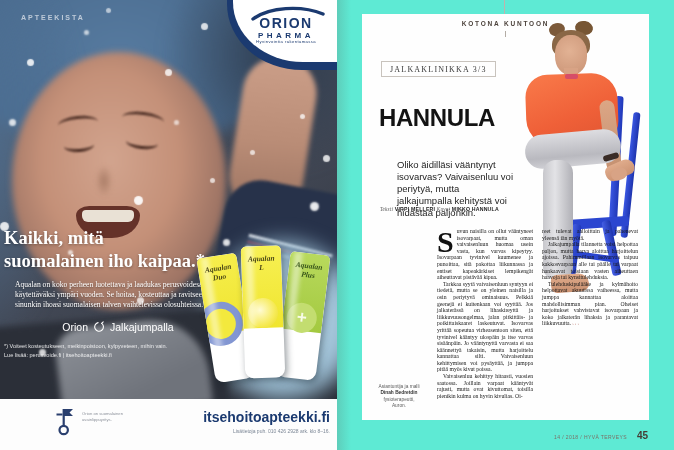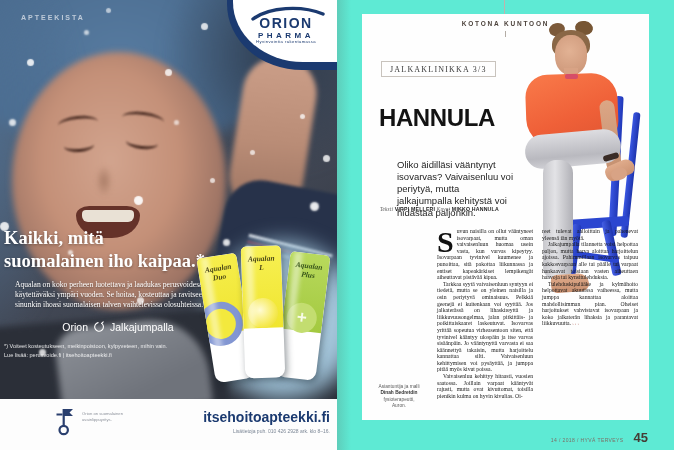--- a/index.html
+++ b/index.html
@@ -125,21 +125,21 @@
     color:#191919;text-align:justify;}
   .col p{margin:0;}
   .col p.ind{text-indent:6px;}
   .dropcap{float:left;font-family:"Liberation Serif",serif;font-weight:bold;font-size:30px;line-height:24px;
     padding:2px 3px 0 0;color:#111;}
   .more{color:#a9564a;font-size:4.6px;letter-spacing:1px;}
   .caption{position:absolute;left:6px;top:370px;width:62px;text-align:center;
     font-size:4.8px;line-height:6.4px;color:#5c5c5c;}
   .caption b{color:#333;}
   .folio{position:absolute;right:26px;top:430px;font-size:5px;color:#7b6f66;letter-spacing:.4px;}
-  .folio b{font-size:13px;color:#453c35;margin-left:10px;letter-spacing:0;}
+  .folio b{font-size:10px;color:#453c35;margin-left:10px;letter-spacing:0;}
 
   
   .photo{position:absolute;left:137px;top:8px;width:150px;height:300px;}
   .photo>div{position:absolute;}
   .chairback-1{left:113px;top:74px;width:8px;height:140px;background:linear-gradient(90deg,#3a57e2,#2038b8);border-radius:3px;transform:rotate(3deg);}
   .chairback-2{left:128px;top:90px;width:7px;height:126px;background:linear-gradient(90deg,#3a57e2,#1d33ad);border-radius:3px;transform:rotate(6deg);}
   .chair-seat{left:66px;top:196px;width:64px;height:10px;background:#2b46d0;border-radius:3px;transform:rotate(-4deg);}
   .chairleg-1{left:70px;top:202px;width:9px;height:60px;background:linear-gradient(90deg,#4560e6,#2038b8);border-radius:3px;transform:rotate(7deg);}
   .chairleg-2{left:108px;top:198px;width:9px;height:56px;background:linear-gradient(90deg,#4560e6,#1d33ad);border-radius:3px;transform:rotate(-12deg);}
   .chair-bar{left:76px;top:232px;width:44px;height:6px;background:#2b46d0;border-radius:2px;transform:rotate(8deg);}

